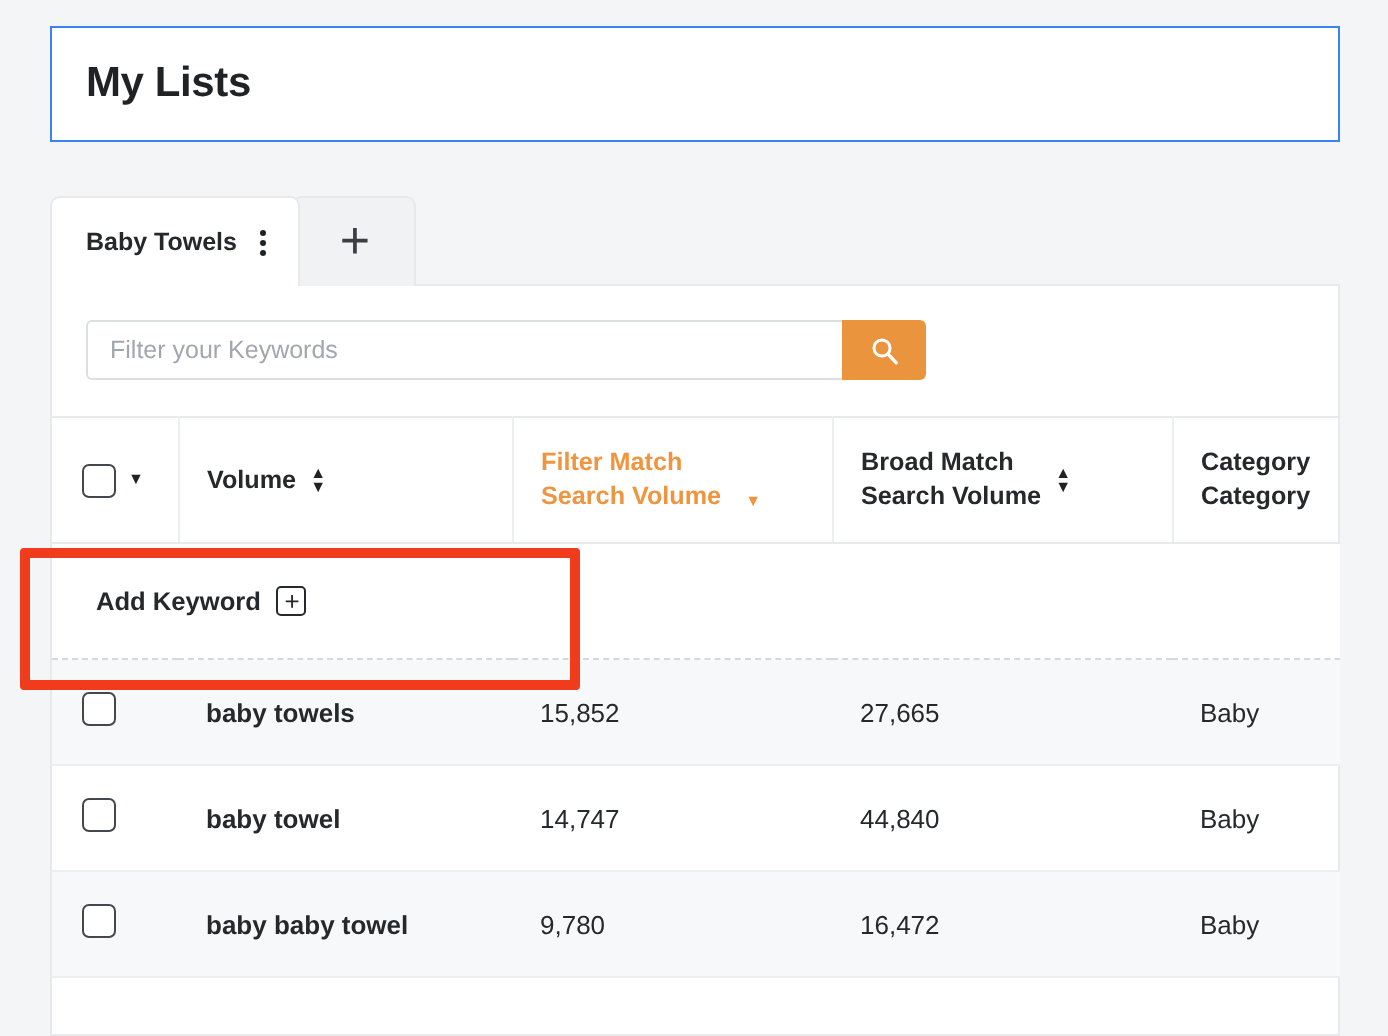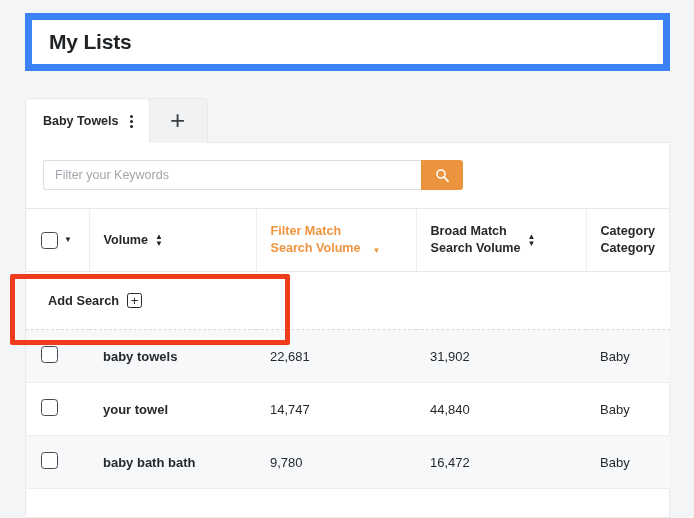--- a/index.html
+++ b/index.html
@@ -21,21 +21,21 @@
   }
 
   
   .title-card {
     position: absolute;
     left: 25px;
     top: 13px;
     width: 645px;
     height: 58px;
     background: #ffffff;
-    border: 7px solid #3b82f6;
+    border: 1px solid #3b82f6;
     display: flex;
     align-items: center;
     padding-left: 17px;
   }
   .title-card h1 {
     font-size: 21px;
     font-weight: bold;
     color: #1f2326;
     letter-spacing: -0.2px;
   }
@@ -363,51 +363,51 @@
                 <span>Category</span>
               </span>
             </span>
           </th>
         </tr>
       </thead>
       <tbody>
         <tr class="add-row">
           <td colspan="5">
             <span class="add-cell-inner">
-              <span>Add Search</span>
+              <span>Add Keyword</span>
               <span class="boxed-plus">+</span>
             </span>
           </td>
         </tr>
 
         <tr class="data-row shade">
           <td class="c-check">
             <span class="checkbox"></span>
           </td>
           <td class="c-keyword">baby towels</td>
-          <td>22,681</td>
-          <td>31,902</td>
+          <td>15,852</td>
+          <td>27,665</td>
           <td>Baby</td>
         </tr>
 
         <tr class="data-row">
           <td class="c-check">
             <span class="checkbox"></span>
           </td>
-          <td class="c-keyword">your towel</td>
+          <td class="c-keyword">baby towel</td>
           <td>14,747</td>
           <td>44,840</td>
           <td>Baby</td>
         </tr>
 
         <tr class="data-row shade">
           <td class="c-check">
             <span class="checkbox"></span>
           </td>
-          <td class="c-keyword">baby bath bath</td>
+          <td class="c-keyword">baby baby towel</td>
           <td>9,780</td>
           <td>16,472</td>
           <td>Baby</td>
         </tr>
       </tbody>
     </table>
   </div>
 
   <div class="cut-edge"></div>
 

